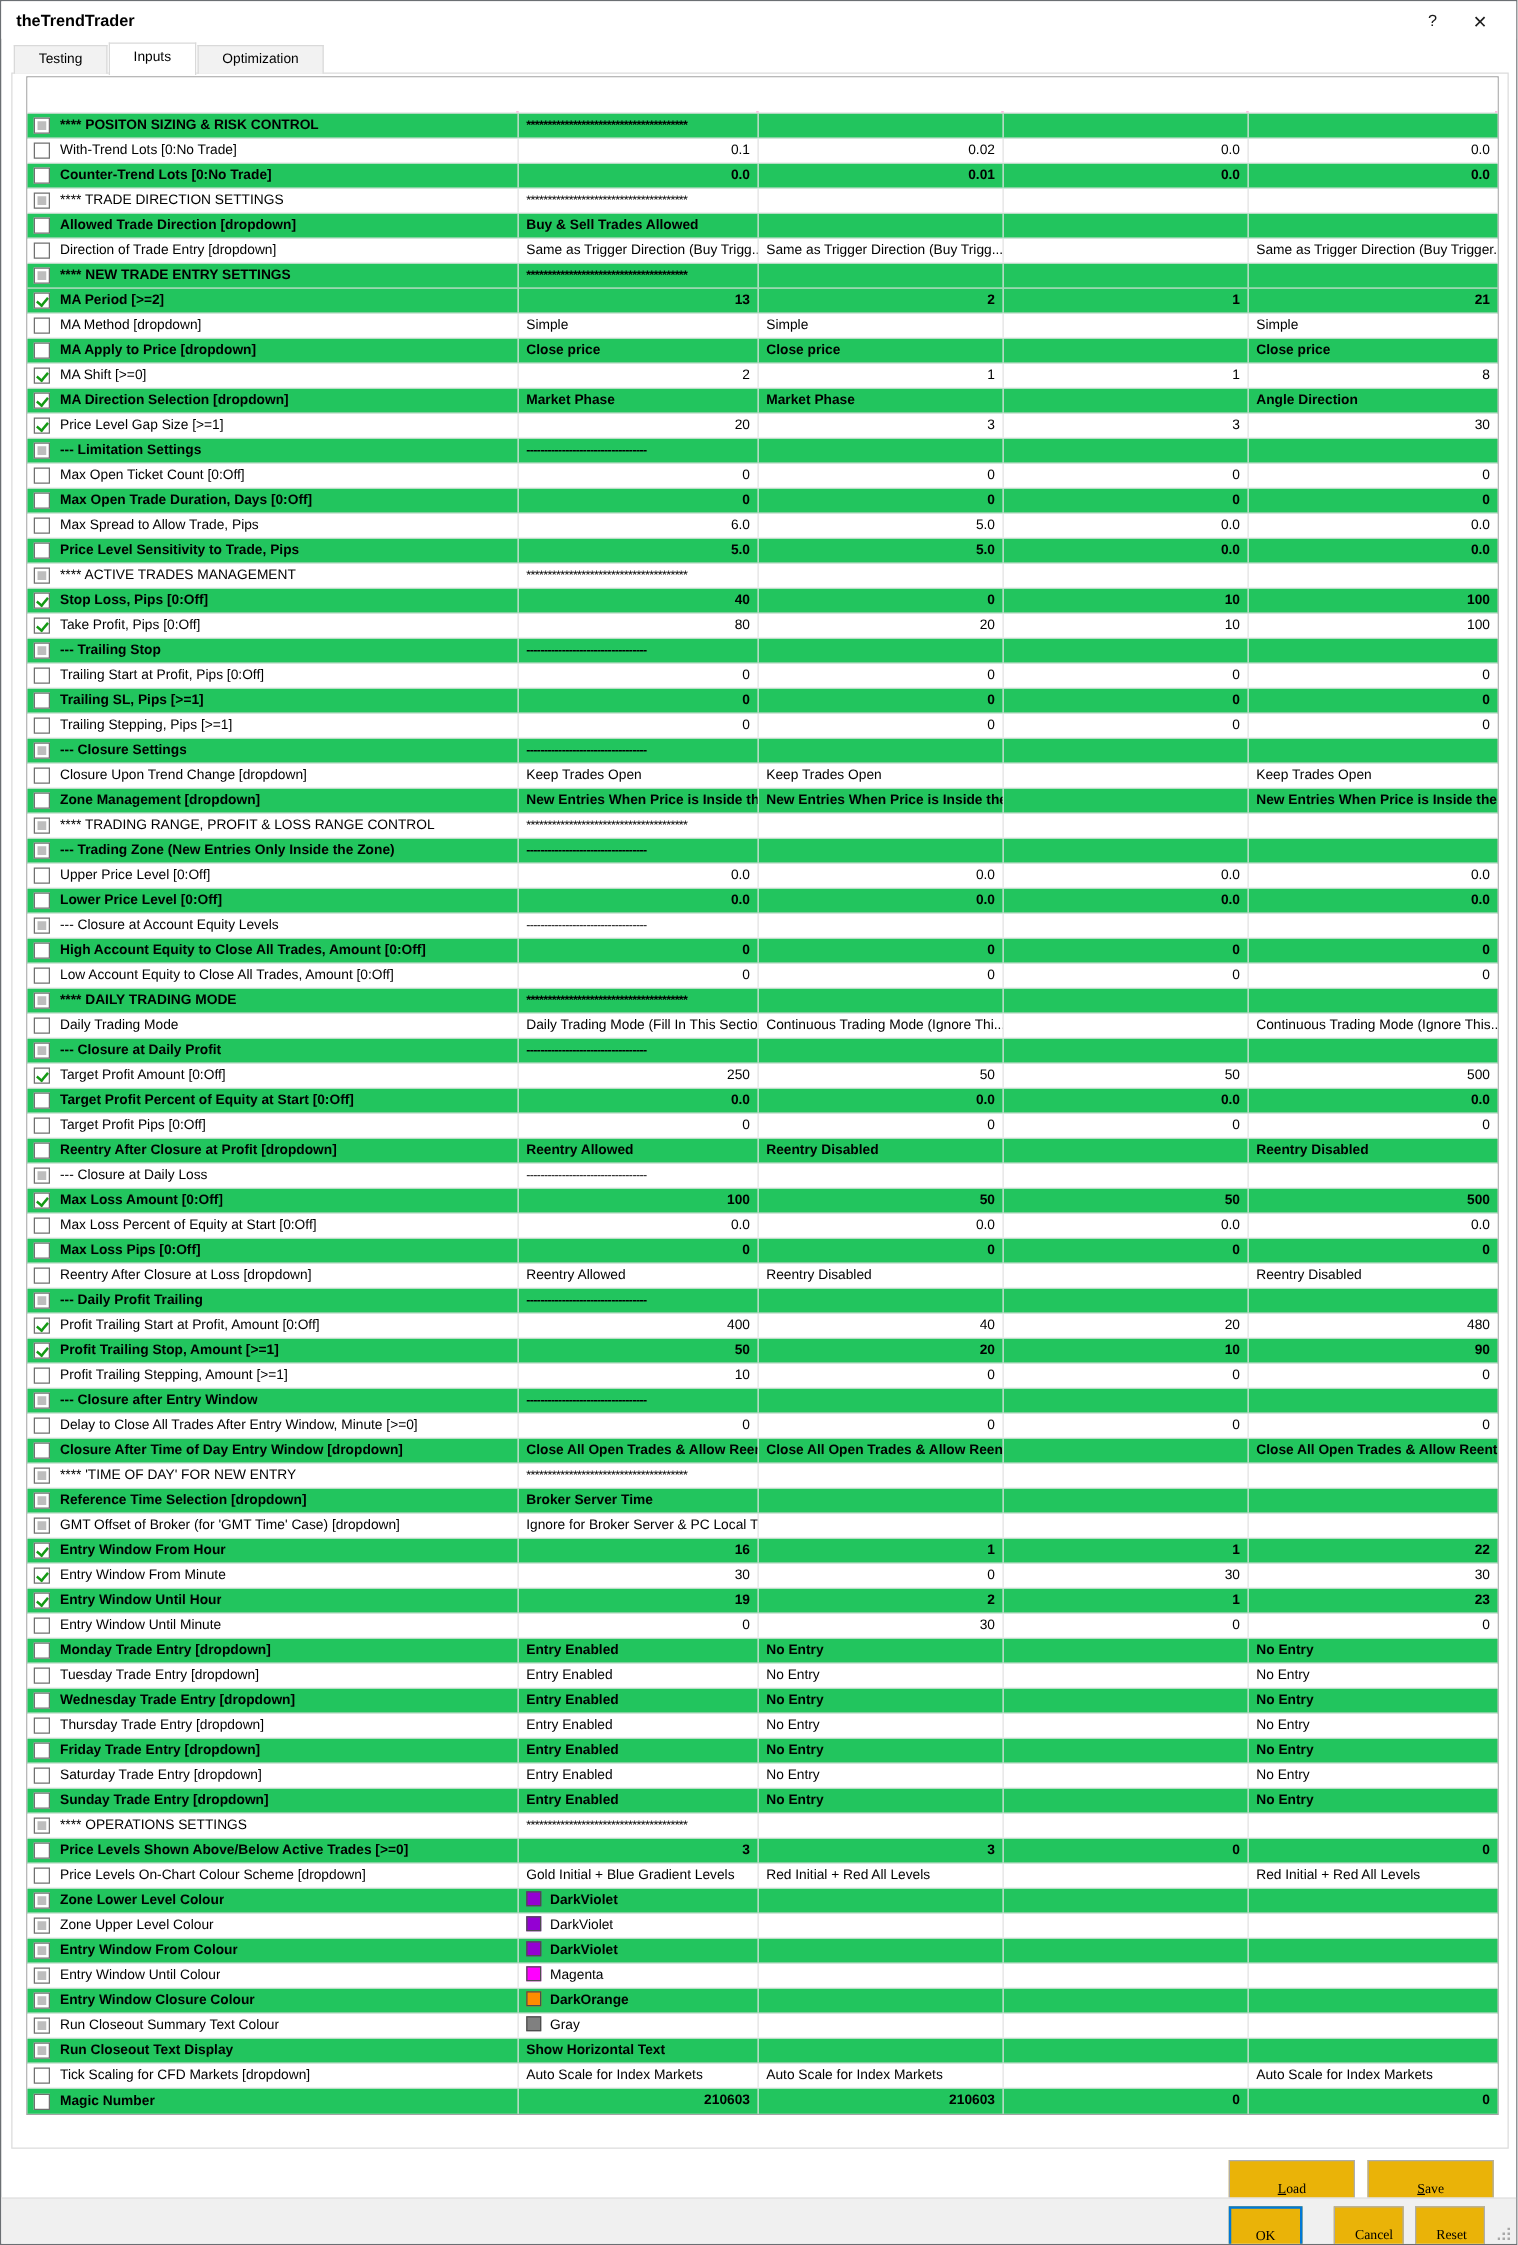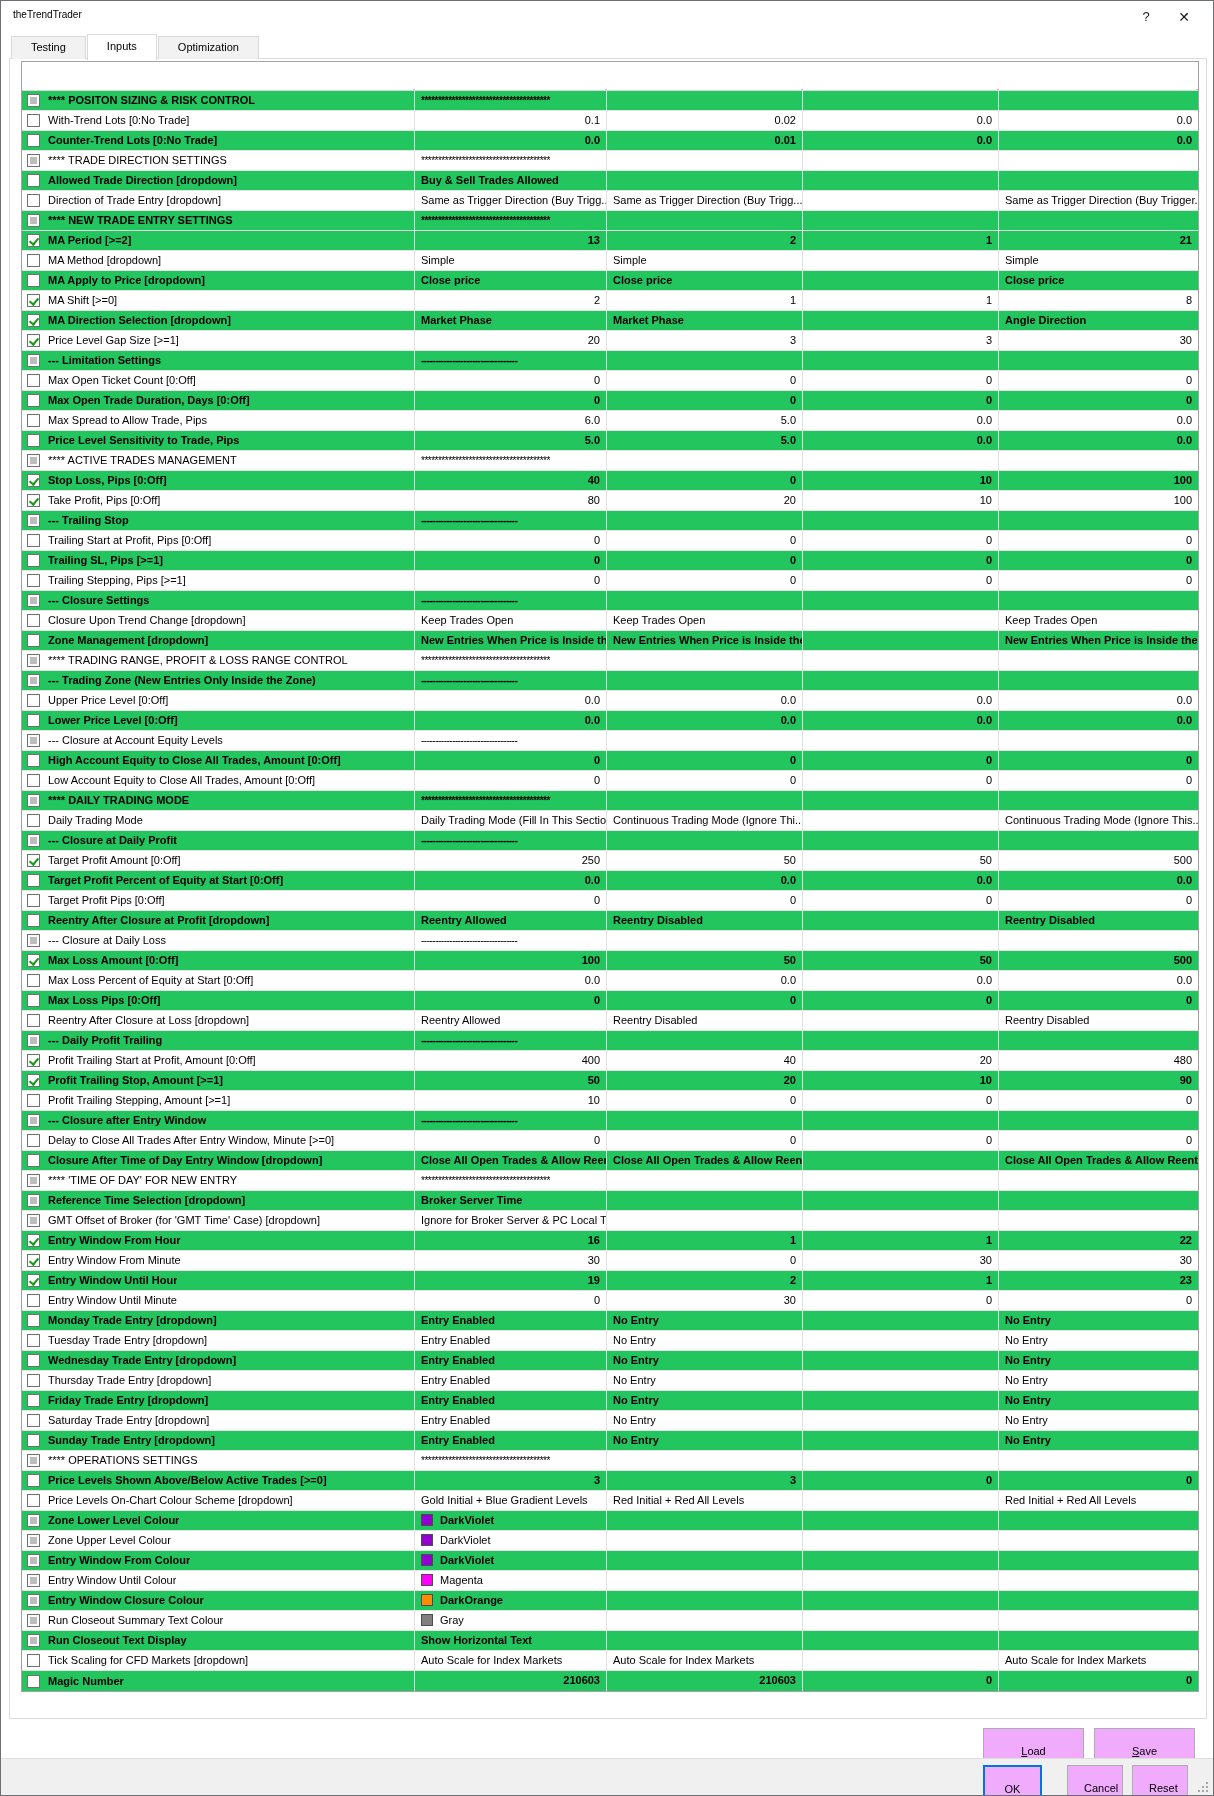--- a/index.html
+++ b/index.html
@@ -1,21 +1,21 @@
 <!DOCTYPE html>
 <html><head>
 <meta charset="utf-8">
 <style>
   html,body{margin:0;padding:0;background:#d0d0d0;}
   .window{position:relative;width:1214px;height:1796px;background:#ffffff;
     border:1px solid #6b6f73;box-sizing:border-box;overflow:hidden;
     font-family:"Liberation Sans",sans-serif;font-size:11px;color:#000;}
   
   .titlebar{position:absolute;left:0;top:0;width:100%;height:30px;background:#fff;}
-  .title{position:absolute;left:12px;top:8px;font-size:10px;}
+  .title{position:absolute;left:12px;top:8px;font-size:13px;font-weight:bold;}
   .tb-btn{position:absolute;top:6px;width:30px;height:20px;text-align:center;line-height:20px;
     font-size:13px;color:#1a1a1a;cursor:default;}
   .tb-btn.help{right:52px;}
   .tb-btn.close{right:14px;font-size:14px;}
   
   .tabstrip{position:absolute;left:10px;top:35px;height:23px;display:flex;align-items:flex-end;z-index:3;}
   .tab{height:22px;line-height:21px;padding:0 19px;background:#f2f2f2;border:1px solid #d9d9d9;
     border-bottom:none;margin-right:1px;}
   .tab.active{background:#fff;height:25px;line-height:23px;position:relative;top:1px;border-color:#d9d9d9;}
   
@@ -43,21 +43,21 @@
   
   .cb{position:relative;flex:0 0 13px;width:13px;height:13px;background:#fff;
     border:1px solid #707070;box-sizing:border-box;}
   .cb.gray::before{content:"";position:absolute;left:2px;top:2px;right:2px;bottom:2px;background:#bdbdbd;}
   .cb.on::before{content:"";position:absolute;left:3px;top:1px;width:4px;height:7px;
     border-right:2px solid #149a14;border-bottom:2px solid #149a14;transform:rotate(40deg);}
   
   .swatch{display:inline-block;width:12px;height:12px;border:1px solid #4d4d4d;
     vertical-align:-2px;margin-right:7px;box-sizing:border-box;}
   
-  .btn{position:absolute;background:#f0abfc;border:1px solid #adadad;font-family:Liberation Sans, sans-serif;
+  .btn{position:absolute;background:#eab308;border:1px solid #adadad;font-family:Liberation Serif, serif;
     font-size:11px;color:#000;padding:16px;box-sizing:border-box;}
   .btn.load{left:982px;top:1727px;width:101px;height:22px;}
   .btn.save{left:1093px;top:1727px;width:101px;height:22px;}
   .footer{position:absolute;left:0;top:1757px;width:100%;height:38px;background:#f0f0f0;
     border-top:1px solid #dfdfdf;}
   .btn.ok{left:982px;top:6px;width:59px;height:21px;border:2px solid #0078d7;}
   .btn.cancel{left:1066px;top:6px;width:56px;height:21px;}
   .btn.reset{left:1131px;top:6px;width:56px;height:21px;}
   .grip{position:absolute;right:4px;bottom:4px;}
 </style>

